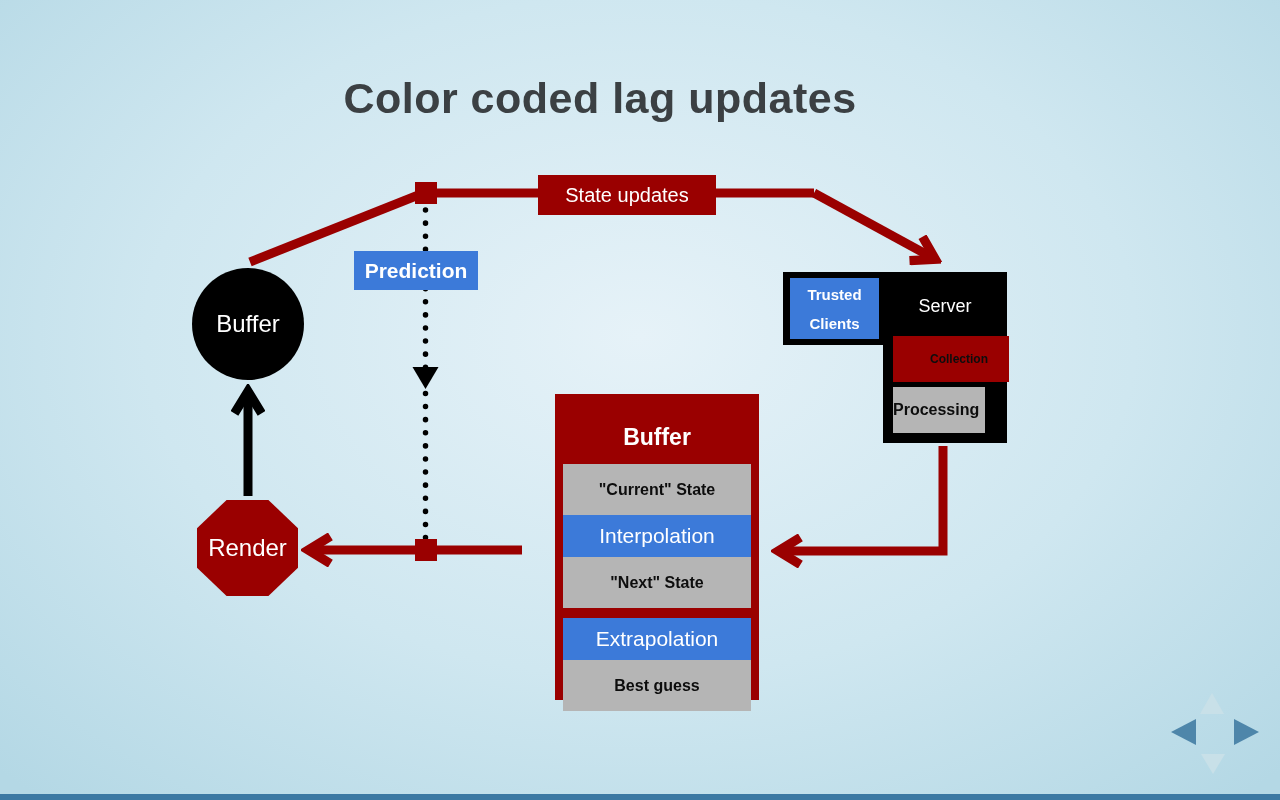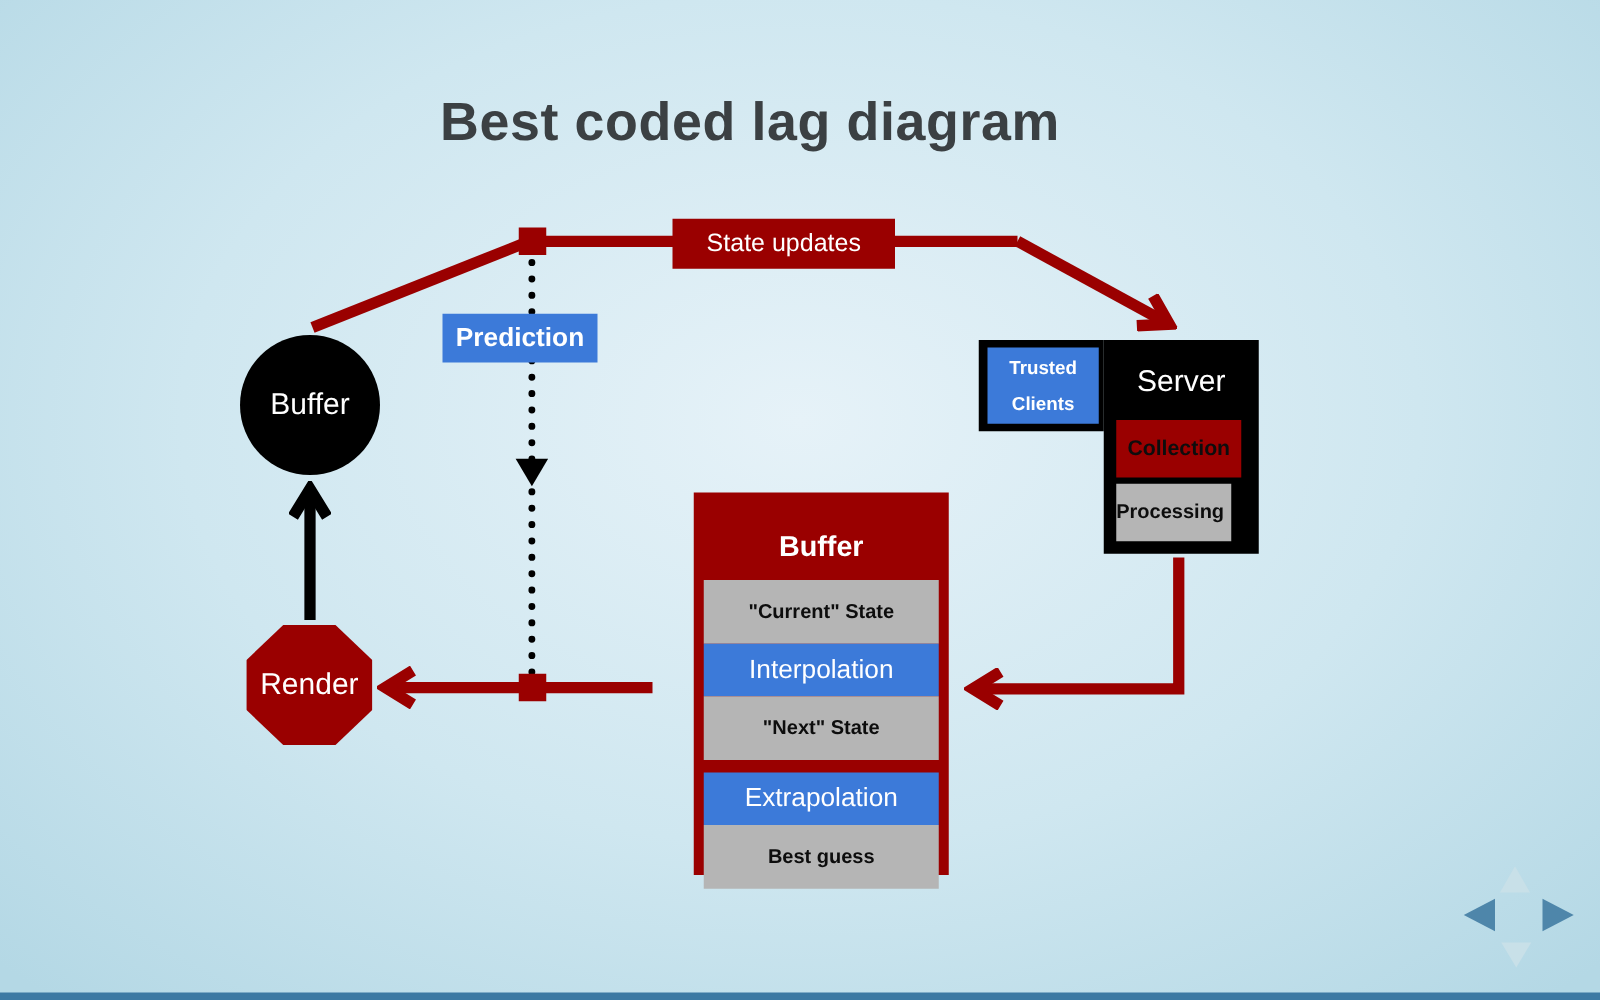--- a/index.html
+++ b/index.html
@@ -91,26 +91,26 @@
     background:var(--black);
   }
   .trusted-clients-box{
     position:absolute;left:790px;top:278px;width:89px;height:61px;
     background:var(--blue);color:var(--white);
     font-size:15px;font-weight:bold;text-align:center;
     display:flex;align-items:center;justify-content:center;line-height:29px;
   }
   .server-label{
     position:absolute;left:883px;top:286px;width:124px;height:40px;
-    color:var(--white);font-size:24px;text-align:center;line-height:40px;
+    color:var(--white);font-size:18px;text-align:center;line-height:40px;
   }
   .collection-box{
     position:absolute;left:893px;top:336px;width:100px;height:46px;
     background:var(--dark-red);color:#0d0d0d;
-    font-size:17px;font-weight:bold;text-align:center;line-height:46px;
+    font-size:12px;font-weight:bold;text-align:center;line-height:46px;padding-left:16px;
   }
   .processing-box{
     position:absolute;left:893px;top:387px;width:92px;height:46px;
     background:var(--gray);color:#0d0d0d;
     font-size:16px;font-weight:bold;text-align:left;line-height:46px;
   }
 
   .nav-triangle{position:absolute;width:0;height:0;}
   .nav-up{
     left:1200px;top:693px;
@@ -164,21 +164,21 @@
 
     <line x1="248" y1="496" x2="248" y2="394" class="stroke-black" stroke-width="9" marker-end="url(#chevBlack)"></line>
 
     <line x1="425.5" y1="210" x2="425.5" y2="538" class="stroke-black" stroke-width="5.5" stroke-linecap="round" stroke-dasharray="0.1 13"></line>
     <polygon points="412.5,367 438.5,367 425.5,389" class="fill-black"></polygon>
 
     <rect x="415" y="182" width="22" height="22" class="fill-red"></rect>
     <rect x="415" y="539" width="22" height="22" class="fill-red"></rect>
   </svg>
 
-  <div class="page-title">Best coded lag diagram</div>
+  <div class="page-title">Color coded lag updates</div>
 
   <div class="state-updates-box">State updates</div>
 
   <div class="prediction-box">Prediction</div>
 
   <div class="player-circle">
     <span>Buffer</span>
   </div>
 
   <div class="render-octagon">

